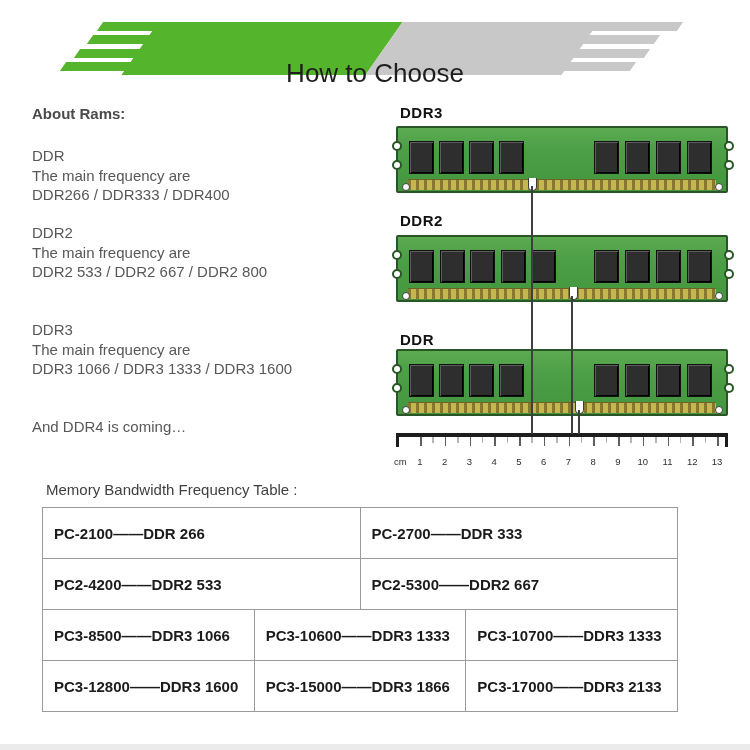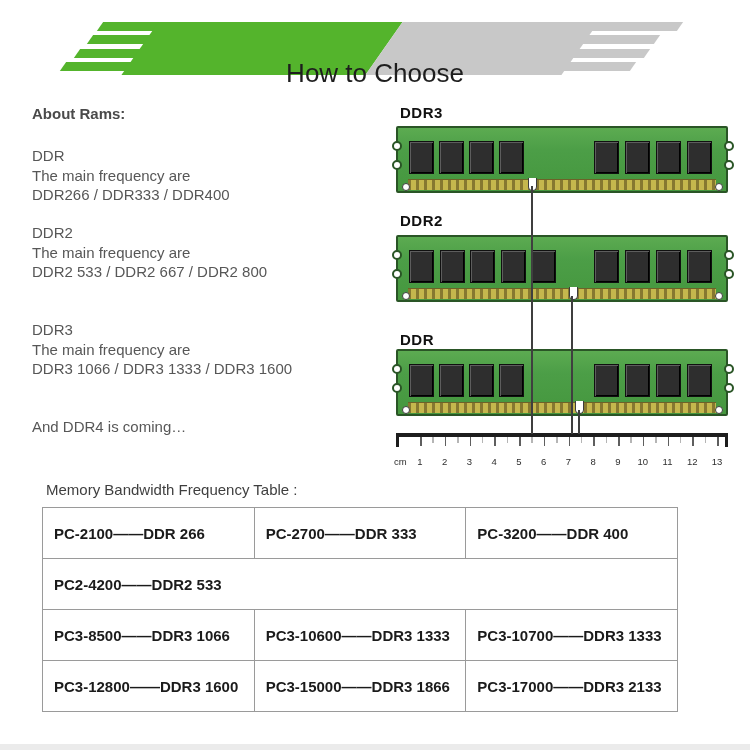--- a/index.html
+++ b/index.html
@@ -223,24 +223,24 @@
       <div class="rlabel" style="left: 262.5px;">11</div>
       <div class="rlabel" style="left: 287.25px;">12</div>
       <div class="rlabel" style="left: 312px;">13</div>
     </div>
 
   <div class="table-title">Memory Bandwidth Frequency Table :</div>
   <div class="freq-table">
     <div class="trow">
       <div class="tcell">PC-2100——DDR 266</div>
       <div class="tcell">PC-2700——DDR 333</div>
-      <div class="tcell">PC-3200——DDR 400</div>
     </div>
     <div class="trow">
       <div class="tcell">PC2-4200——DDR2 533</div>
+      <div class="tcell">PC2-5300——DDR2 667</div>
     </div>
     <div class="trow">
       <div class="tcell">PC3-8500——DDR3 1066</div>
       <div class="tcell">PC3-10600——DDR3 1333</div>
       <div class="tcell">PC3-10700——DDR3 1333</div>
     </div>
     <div class="trow">
       <div class="tcell">PC3-12800——DDR3 1600</div>
       <div class="tcell">PC3-15000——DDR3 1866</div>
       <div class="tcell">PC3-17000——DDR3 2133</div>

